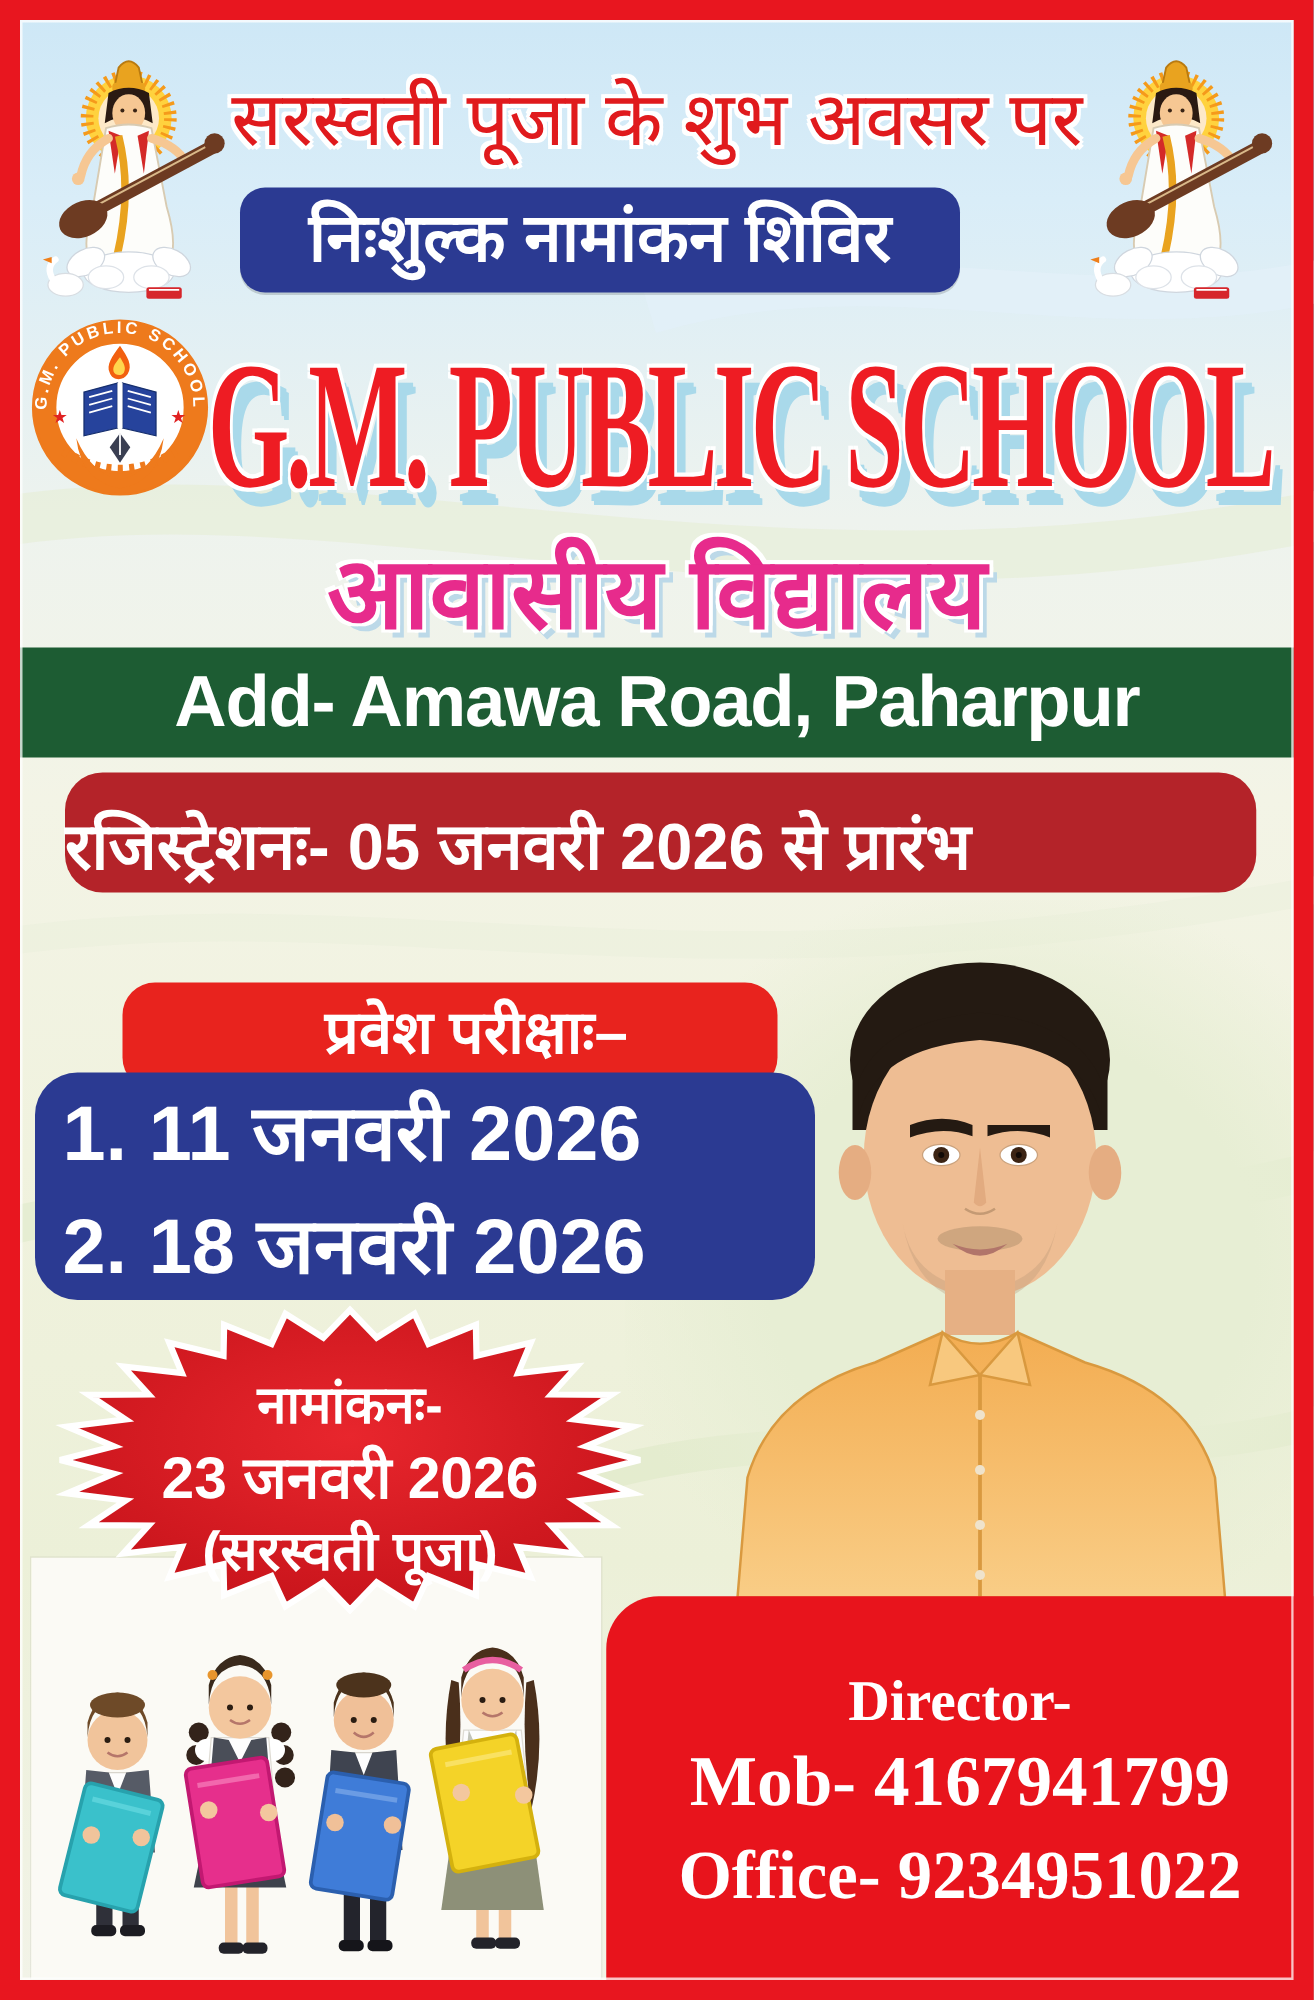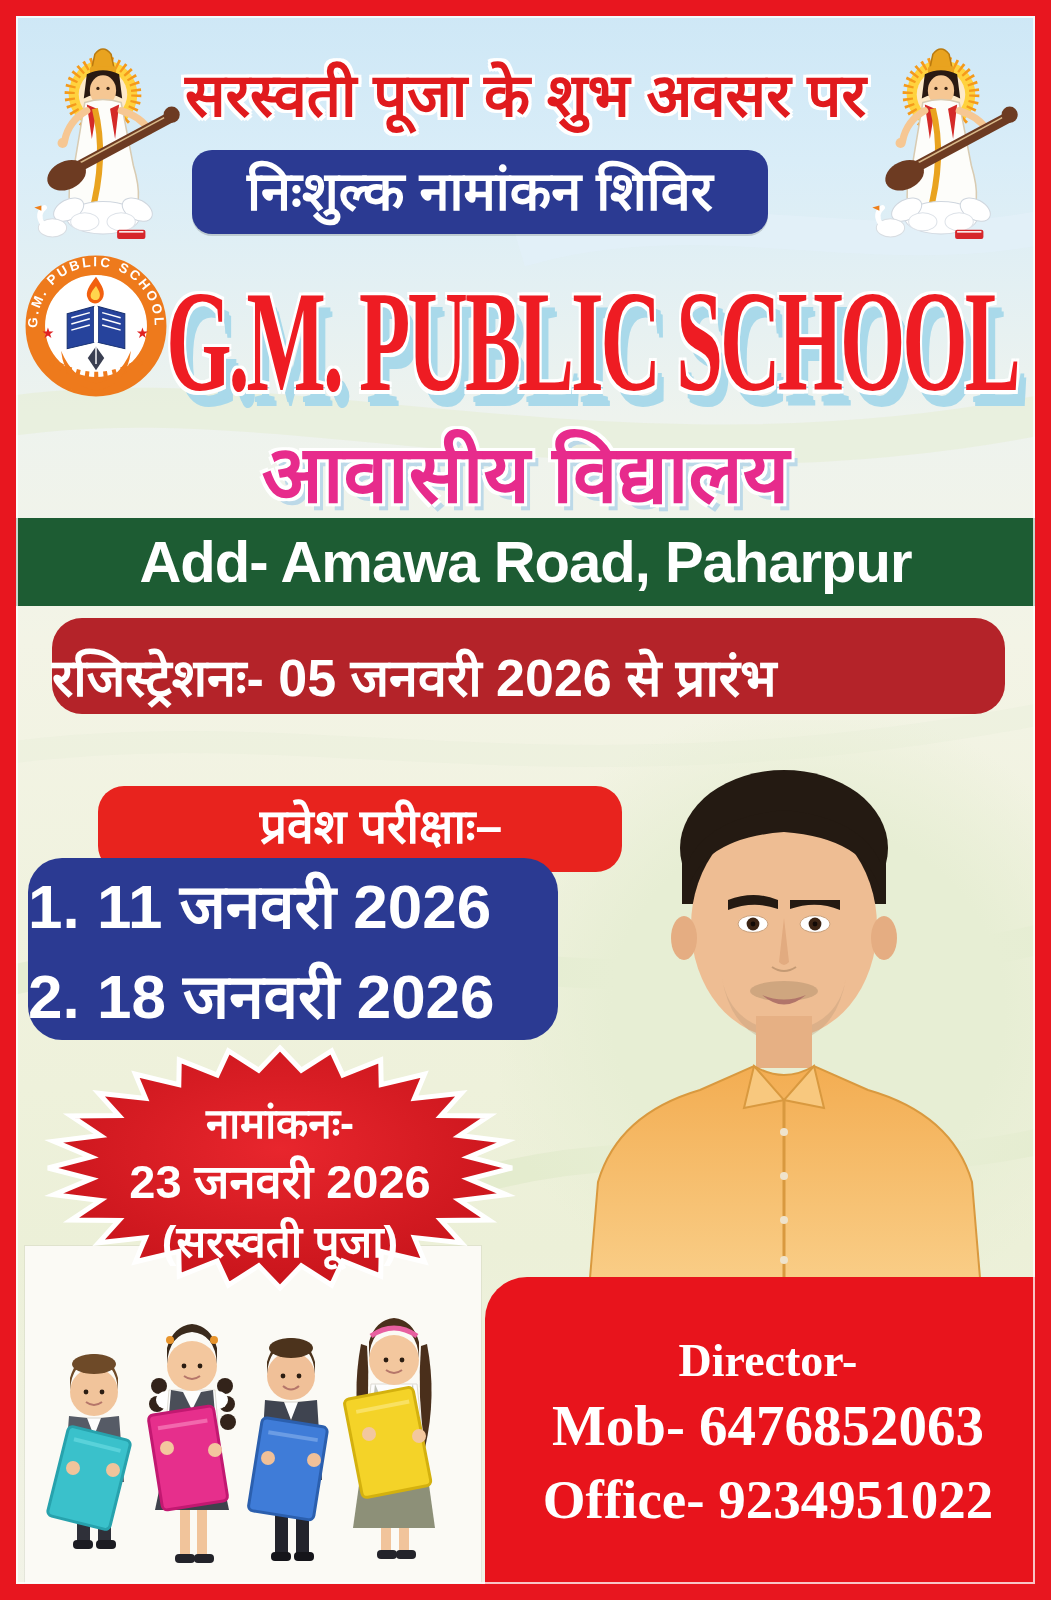--- a/index.html
+++ b/index.html
@@ -14,21 +14,21 @@
   .frame{
     left:0;top:0;right:0;bottom:0; z-index:40; pointer-events:none;
     border:16px solid #e8161f; box-shadow:inset 0 0 0 2px rgba(255,255,255,.75);
   }
   .outline-white{
     text-shadow:-3px -3px 0 #fff,3px -3px 0 #fff,-3px 3px 0 #fff,3px 3px 0 #fff,
                 -3px 0 0 #fff,3px 0 0 #fff,0 -3px 0 #fff,0 3px 0 #fff;
   }
   .occasion{
     left:0;right:0;top:52px; z-index:5; text-align:center;
-    font-size:60px;font-weight:bold;color:#e01a1d;white-space:nowrap;
+    font-size:60px;font-weight:normal;color:#e01a1d;white-space:nowrap;
   }
   .camp-pill{
     left:192px;top:150px;width:576px;height:84px;z-index:5;
     background:#2b3a92;border-radius:20px;
     color:#fff;font-size:54px;font-weight:bold;text-align:center;line-height:82px;white-space:nowrap;
     box-shadow:0 2px 0 rgba(0,0,0,.15);
   }
   .saraswati{z-index:4;}
   .logo-wrap{left:24px;top:254px;width:144px;height:144px;z-index:6;}
   .school-name{
@@ -52,24 +52,24 @@
     left:52px;top:618px;width:953px;height:96px;z-index:5;
     background:#b42329;border-radius:30px;
     color:#fff;font-size:52px;font-weight:bold;text-align:left;line-height:120px;white-space:nowrap;
   }
   .exam-head{
     left:98px;top:786px;width:482px;height:86px;z-index:5;
     background:#e8231e;border-radius:26px;
     color:#fff;font-size:48px;font-weight:bold;text-align:center;line-height:82px;white-space:nowrap;padding-left:42px;
   }
   .exam-dates{
-    left:28px;top:858px;width:530px;height:182px;z-index:6;
+    left:28px;top:858px;width:624px;height:182px;z-index:6;
     background:#2b3a92;border-radius:34px;
     color:#fff;font-weight:bold;font-size:62px;
-    display:flex;flex-direction:column;justify-content:center;gap:6px;box-sizing:border-box;
+    display:flex;flex-direction:column;justify-content:center;gap:6px;padding-left:22px;box-sizing:border-box;
     white-space:nowrap;
   }
   .burst-wrap{left:40px;top:1042px;width:480px;height:252px;z-index:8;}
   .burst-text{
     left:40px;top:1062px;width:480px;z-index:9;text-align:center;color:#fff;font-weight:bold;margin-top:34px;
   }
   .burst-text .l1{font-size:42px;line-height:56px;}
   .burst-text .l2{font-size:47px;line-height:60px;}
   .burst-text .l3{font-size:44px;line-height:60px;}
   .photo-glow{
@@ -338,18 +338,18 @@
           <rect x="14" y="120" width="70" height="100" rx="5" fill="#f4d328" stroke="#d4b10e" stroke-width="3"></rect>
           <line x1="24" y1="134" x2="78" y2="134" stroke="#f9e162" stroke-width="4"></line>
         </g>
       <circle cx="30" cy="162" r="7" fill="#f3c79e"></circle>
         <circle cx="80" cy="164" r="7" fill="#f3c79e"></circle>
     </g>
   </svg>
 
   <div class="abs director-box">
     <div class="t">Director-</div>
-    <div class="m">Mob- 6476852063</div>
+    <div class="m">Mob- 4167941799</div>
     <div class="o">Office- 9234951022</div>
   </div>
 
   <div class="abs frame"></div>
 </div>
 
 </body></html>

